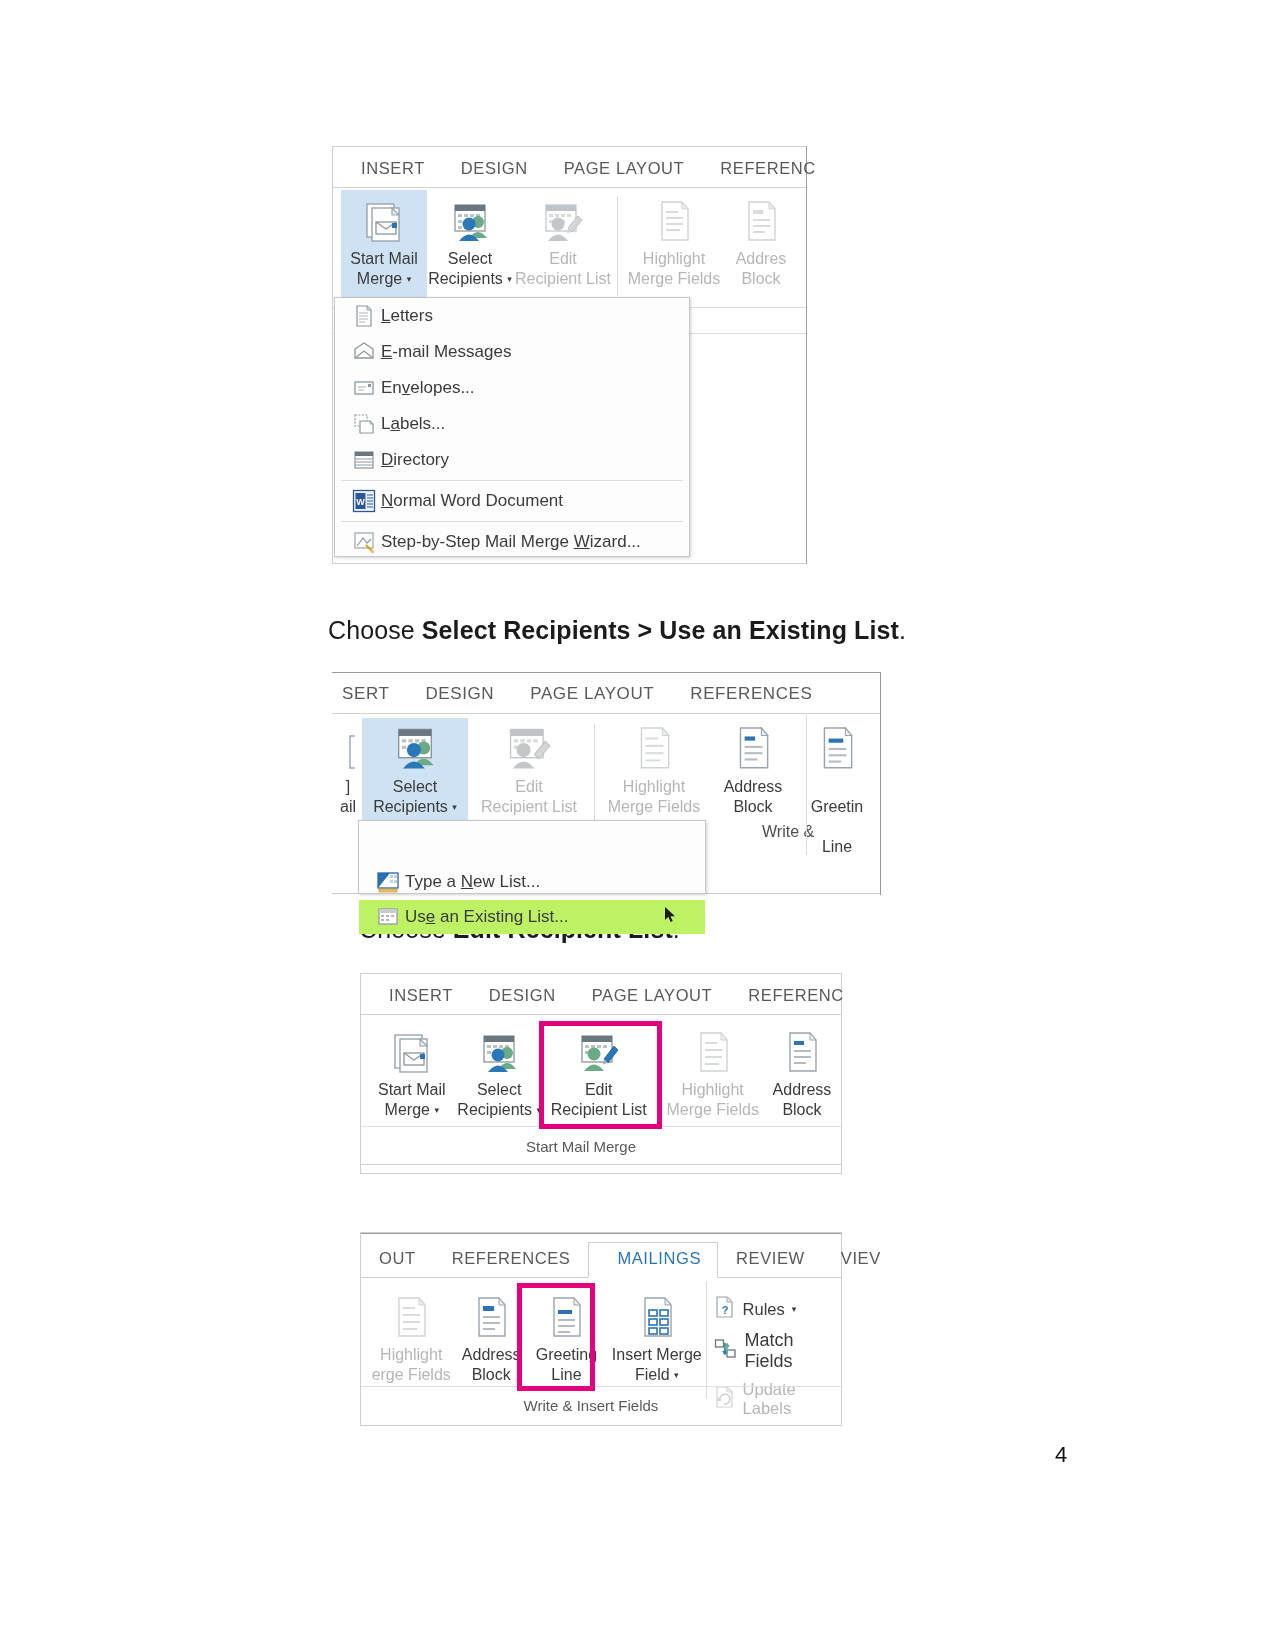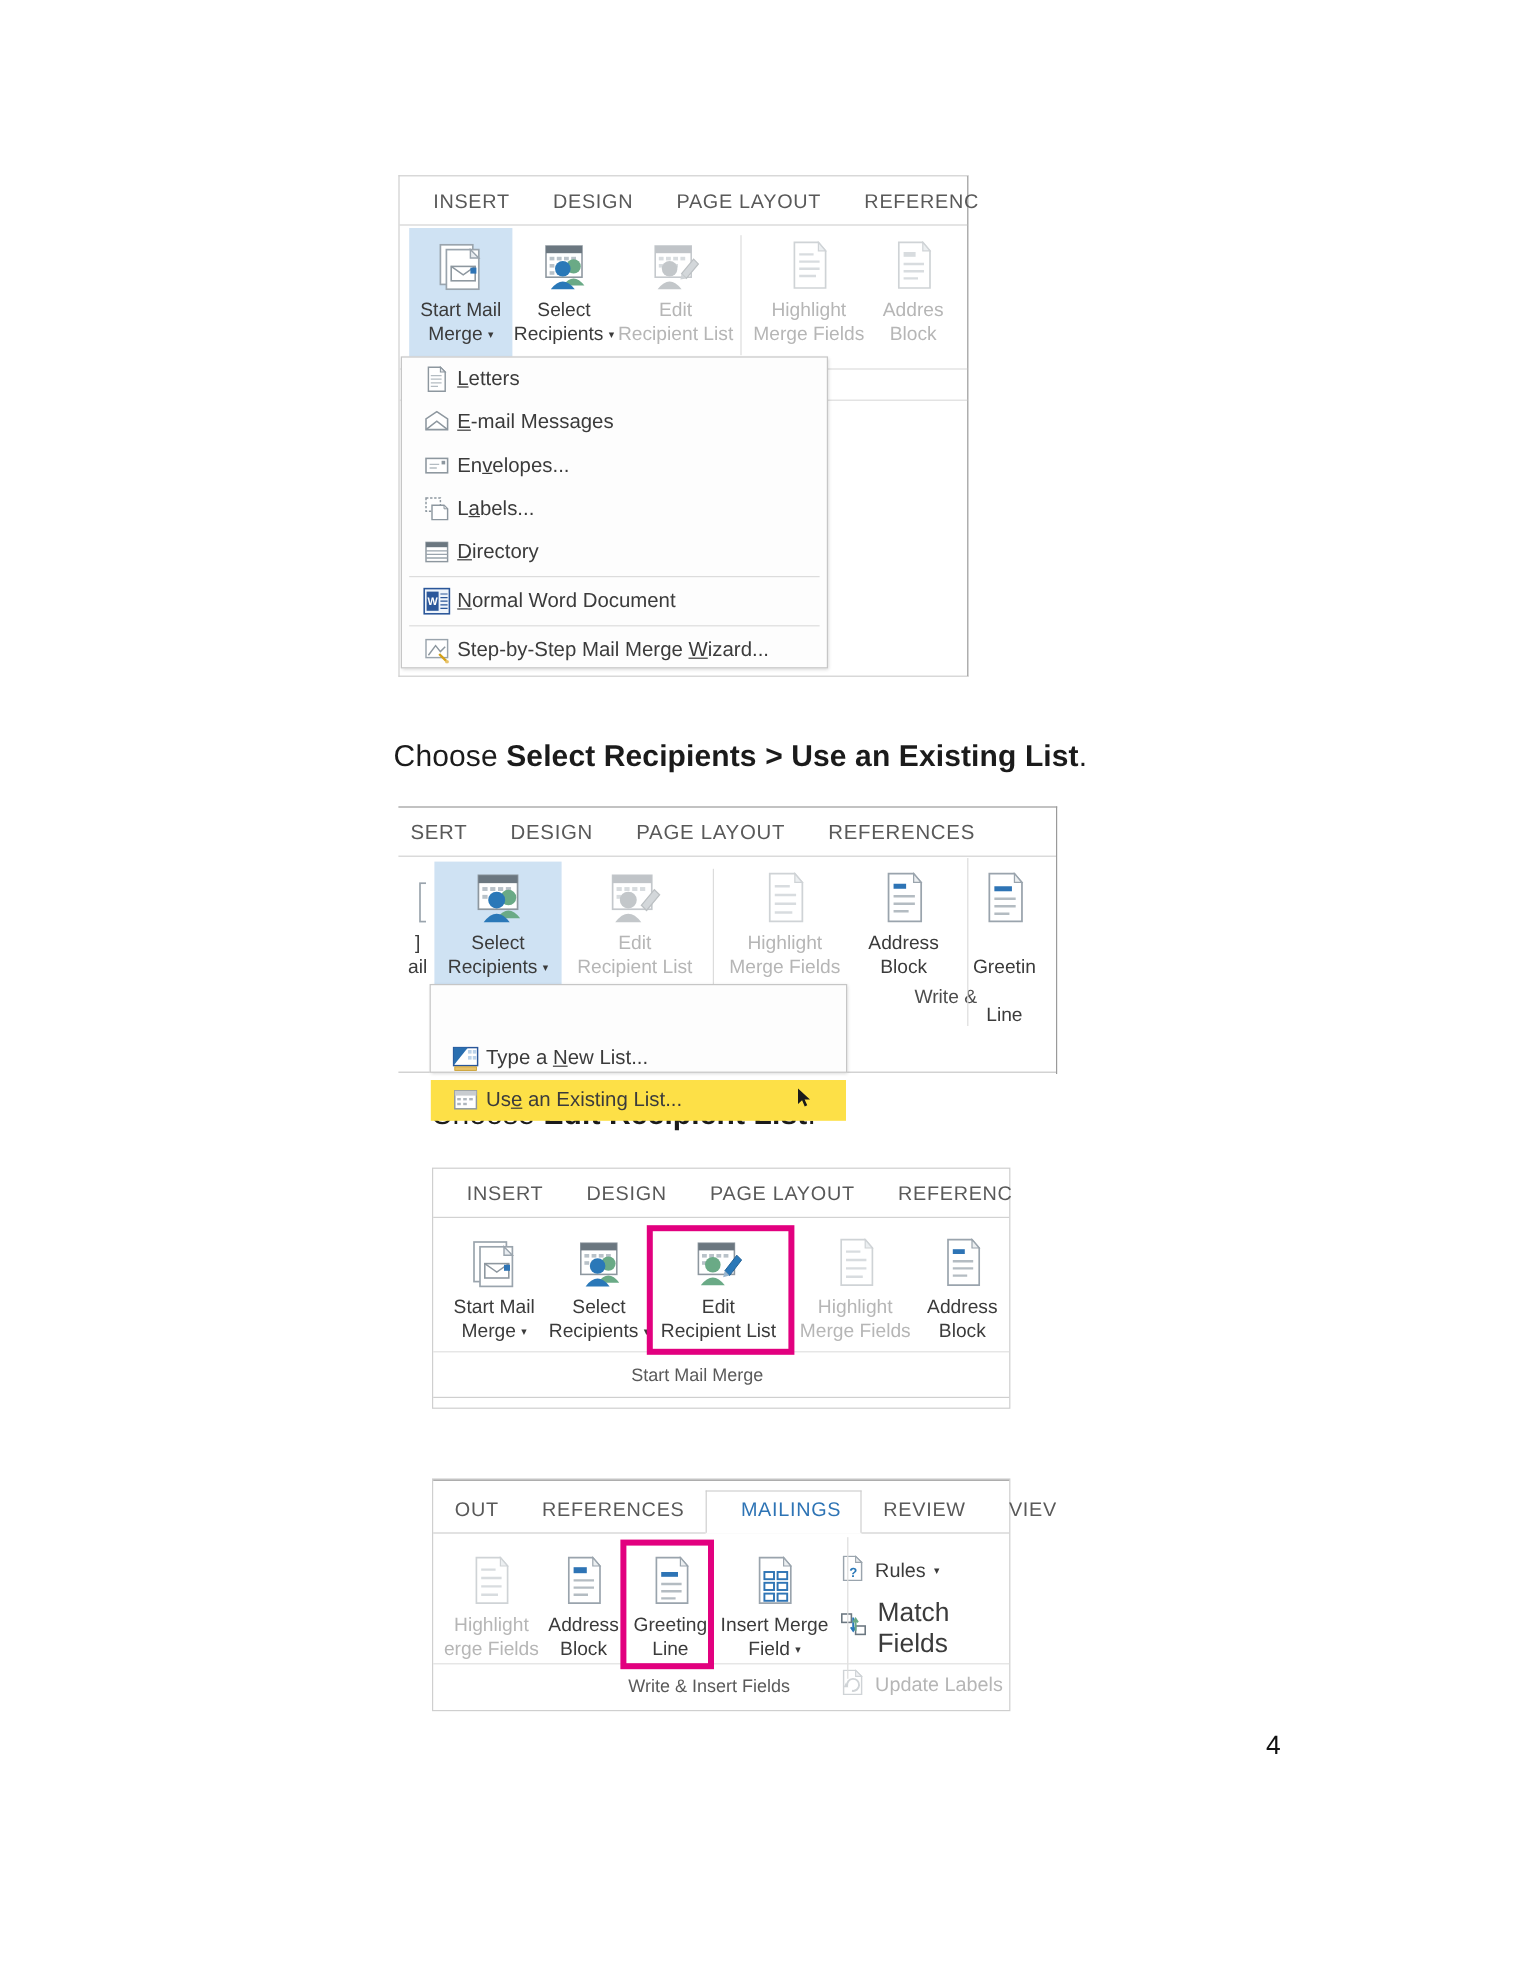--- a/index.html
+++ b/index.html
@@ -42,21 +42,21 @@
   .menu{
     position:absolute;background:#fdfdfd;border:1px solid #c6c6c6;
     box-shadow:1px 1px 3px rgba(0,0,0,.18);
     z-index:40;
   }
   .menu .mi{
     display:flex;align-items:center;height:36px;
     font-size:17px;color:#3b3b3b;padding-left:12px;white-space:nowrap;
   }
   .menu .mi .mico{width:34px;display:flex;align-items:center;justify-content:center;}
-  .menu .mi.hl{background:#fde047;}
+  .menu .mi.hl{background:#bef264;}
   .menu .msep{height:1px;background:#dcdcdc;margin:2px 6px;}
   u{text-decoration:underline;}
 
   
   .caption{
     position:absolute;font-size:25px;color:#1b1b1b;
     white-space:nowrap;letter-spacing:.1px;
   }
   .caption b{font-weight:bold;}
 
@@ -663,21 +663,21 @@
           <span>
             <svg width="22" height="22" viewBox="0 0 22 22">
                 <path d="M3 1 H13 L18 6 V21 H3 Z" fill="#fff" stroke="#9aa4ad" stroke-width="1.2"></path>
                 <path d="M13 1 L18 6 H13 Z" fill="#e9edf1" stroke="#9aa4ad" stroke-width="0.9"></path>
                 <text x="11" y="18" font-size="11" fill="#2a78b8" font-weight="bold" font-family="Liberation Sans, sans-serif" text-anchor="middle">?</text>
               </svg>
           </span>
           <span>Rules</span>
           <span class="caret">▾</span>
         </div>
-        <div style="display:flex;align-items:center;gap:7px;font-size:22px;color:#3b3b3b;">
+        <div style="display:flex;align-items:center;gap:7px;font-size:18px;color:#3b3b3b;">
           <span>
             <svg width="24" height="22" viewBox="0 0 24 22">
                 <rect x="1.5" y="2" width="8" height="7" fill="none" stroke="#6b7780" stroke-width="1.3"></rect>
                 <rect x="13" y="12" width="8" height="7" fill="none" stroke="#6b7780" stroke-width="1.3"></rect>
                 <path d="M11 5 L11 15 M9 13 L11 16 L13 13" fill="none" stroke="#2a78b8" stroke-width="1.6"></path>
                 <path d="M13 16 L13 7 M11 9 L13 6 L15 9" fill="none" stroke="#6aaa86" stroke-width="1.6"></path>
               </svg>
           </span>
           <span>Match Fields</span>
         </div>

